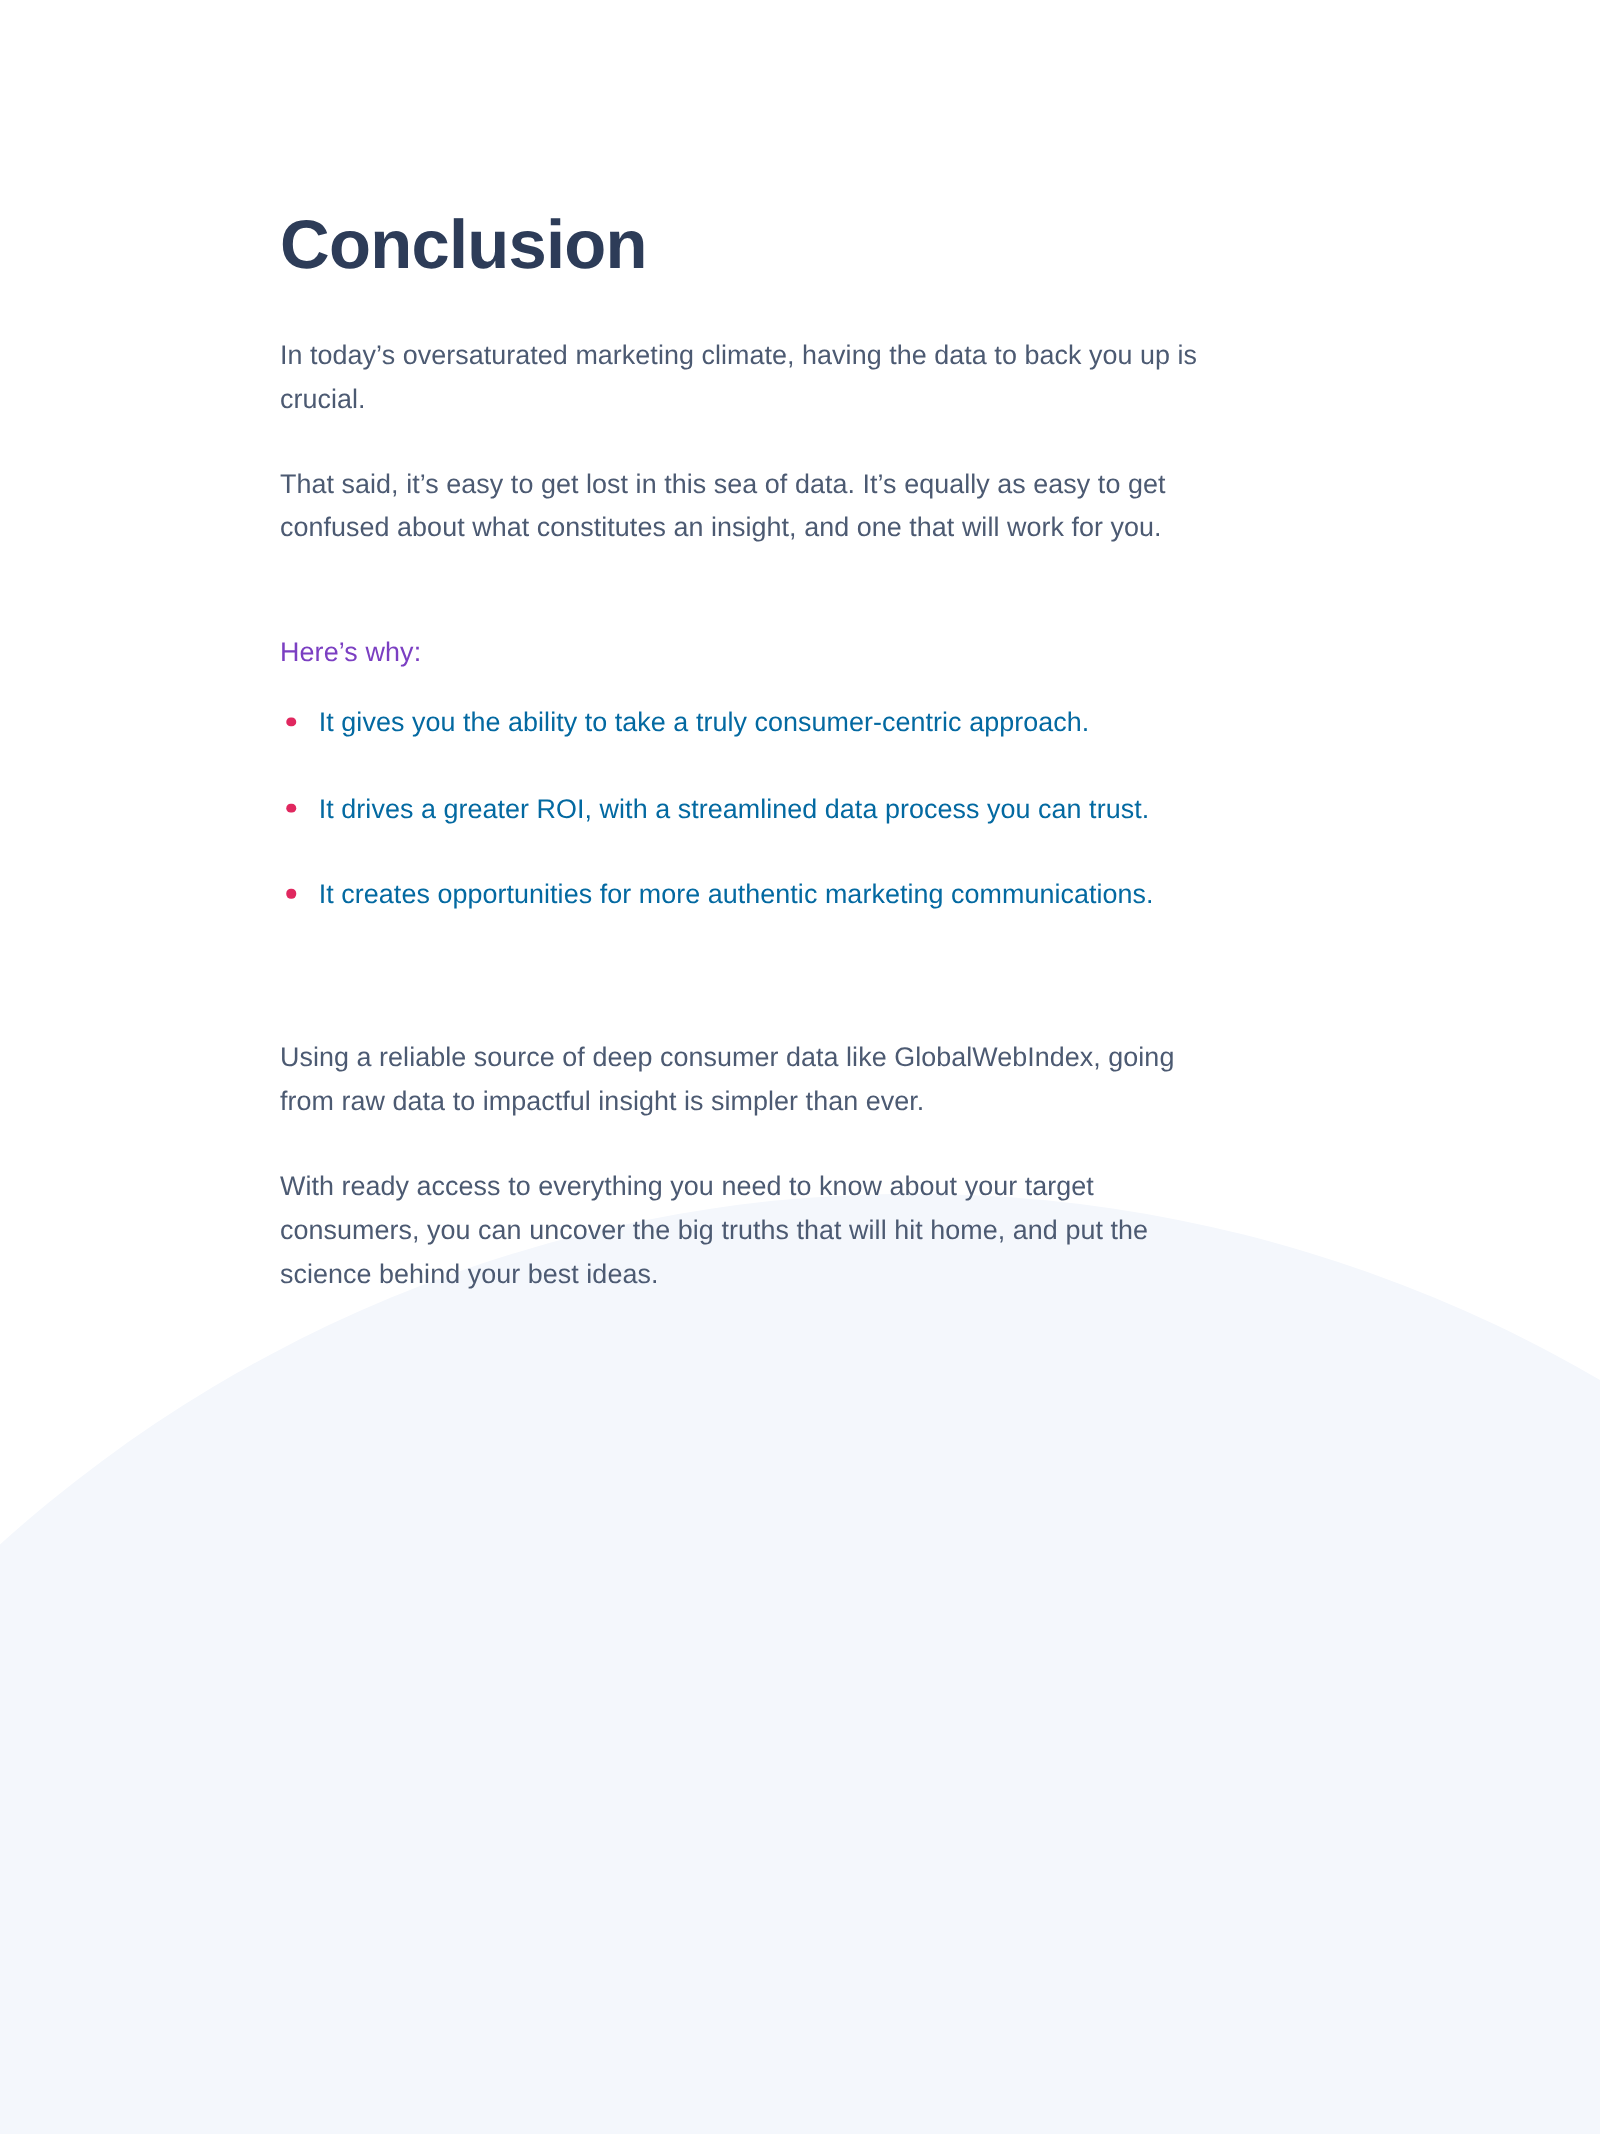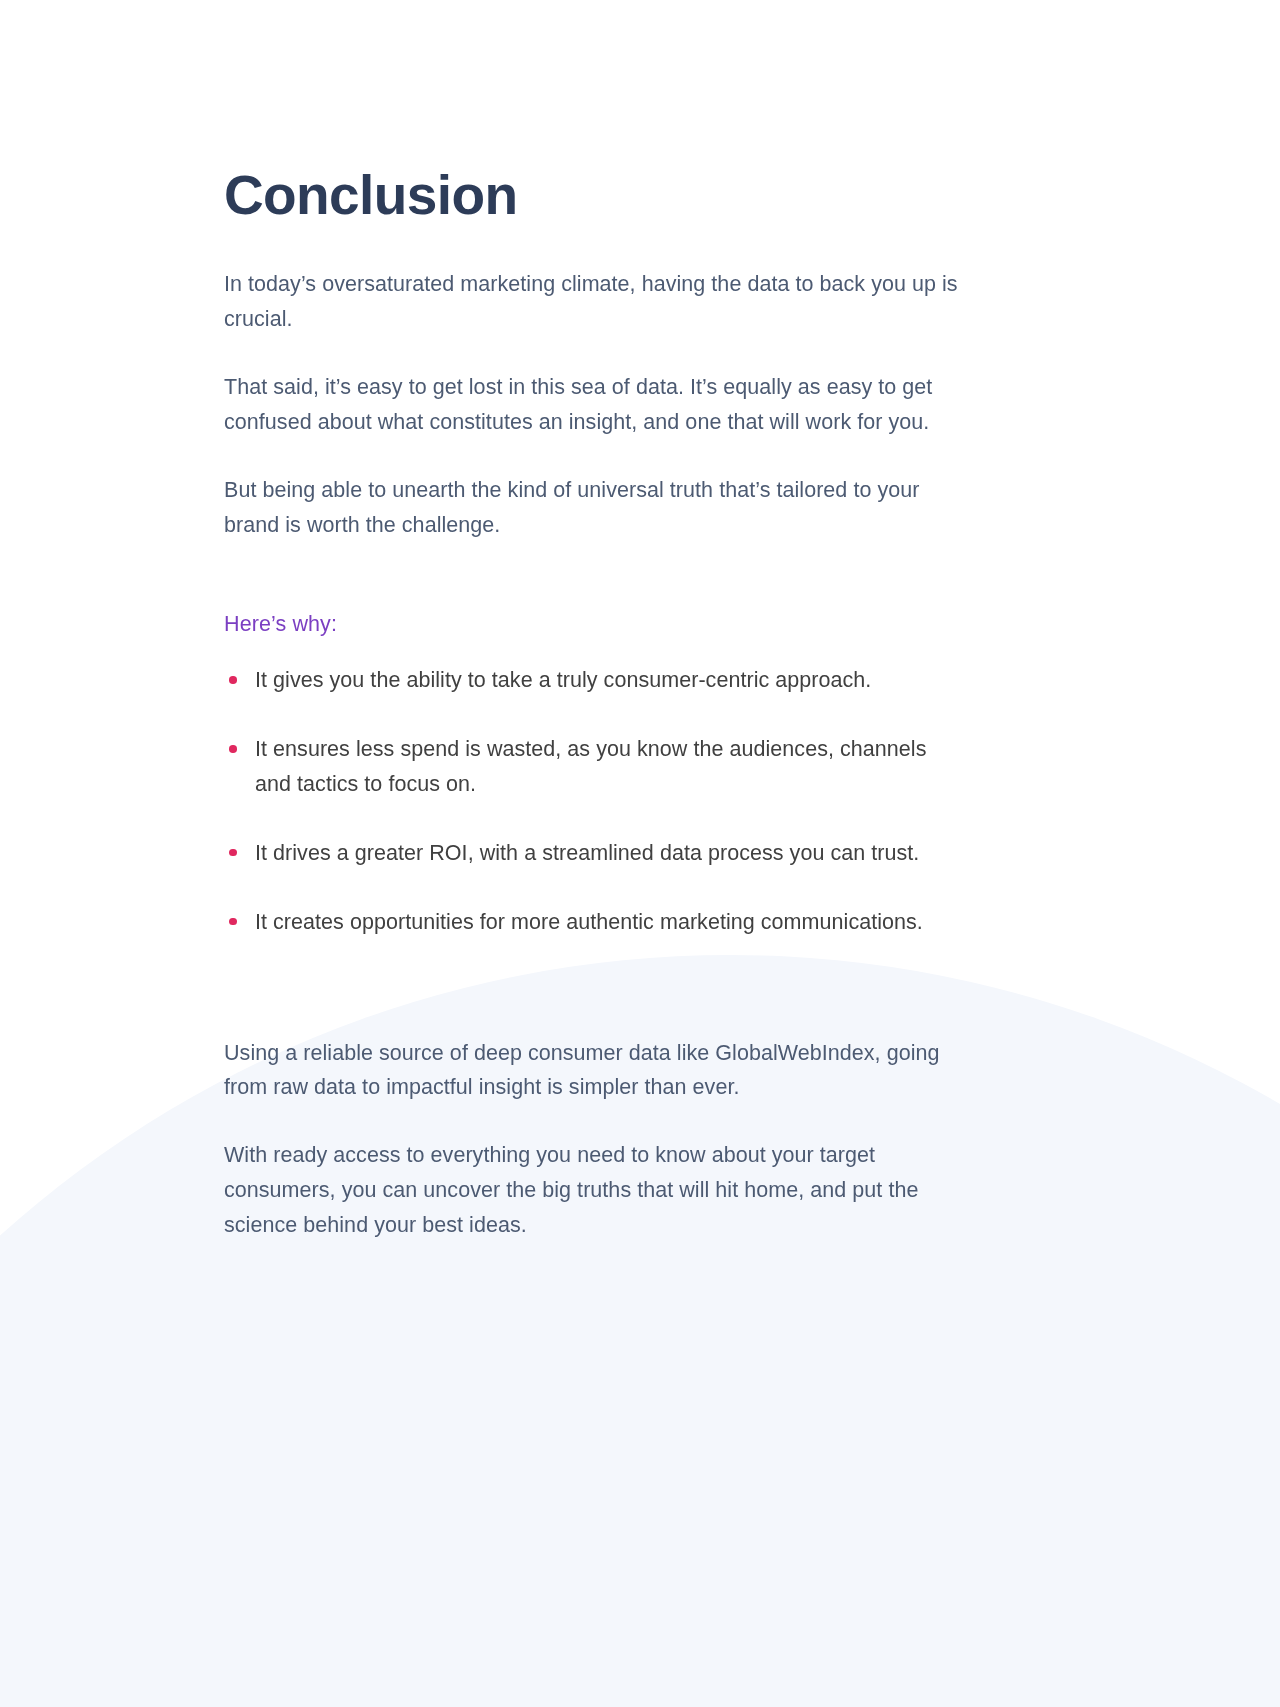--- a/index.html
+++ b/index.html
@@ -79,21 +79,21 @@
   .bullet-list {
     list-style: none;
     margin: 0;
     padding: 0;
   }
   .bullet-item {
     position: relative;
     padding-left: 31px;
     font-size: 21.5px;
     line-height: 1.62;
-    color: #404040;
+    color: #0369a1;
     margin-bottom: 34px;
     letter-spacing: 0.05px;
   }
   .bullet-item:last-child { margin-bottom: 0; }
 
   .bullet-dot {
     position: absolute;
     left: 5px;
     top: 13px;
     width: 7.5px;
@@ -116,32 +116,27 @@
 
 <div class="page">
   <div class="content">
 
     <h1 class="page-title">Conclusion</h1>
 
     <p class="body-par">In today’s oversaturated marketing climate, having the data to back you up is crucial.</p>
 
     <p class="body-par">That said, it’s easy to get lost in this sea of data. It’s equally as easy to get confused about what constitutes an insight, and one that will work for you.</p>
 
-    <p class="body-par">But being able to unearth the kind of universal truth that’s tailored to your brand is worth the challenge.</p>
 
     <h2 class="section-heading">Here’s why:</h2>
 
     <ul class="bullet-list">
       <li class="bullet-item">
         <span class="bullet-dot"></span>
         <span>It gives you the ability to take a truly consumer-centric approach.</span>
-      </li>
-      <li class="bullet-item">
-        <span class="bullet-dot"></span>
-        <span>It ensures less spend is wasted, as you know the audiences, channels and tactics to focus on.</span>
       </li>
       <li class="bullet-item">
         <span class="bullet-dot"></span>
         <span>It drives a greater ROI, with a streamlined data process you can trust.</span>
       </li>
       <li class="bullet-item">
         <span class="bullet-dot"></span>
         <span>It creates opportunities for more authentic marketing communications.</span>
       </li>
     </ul>

